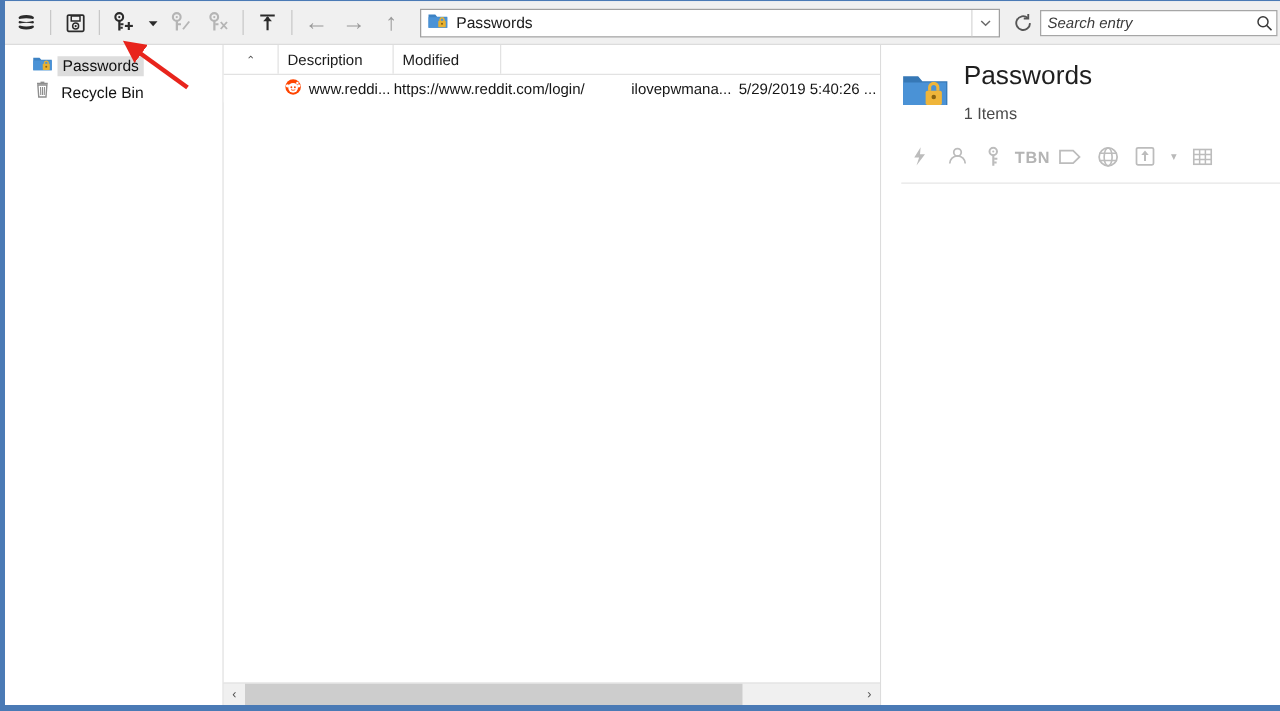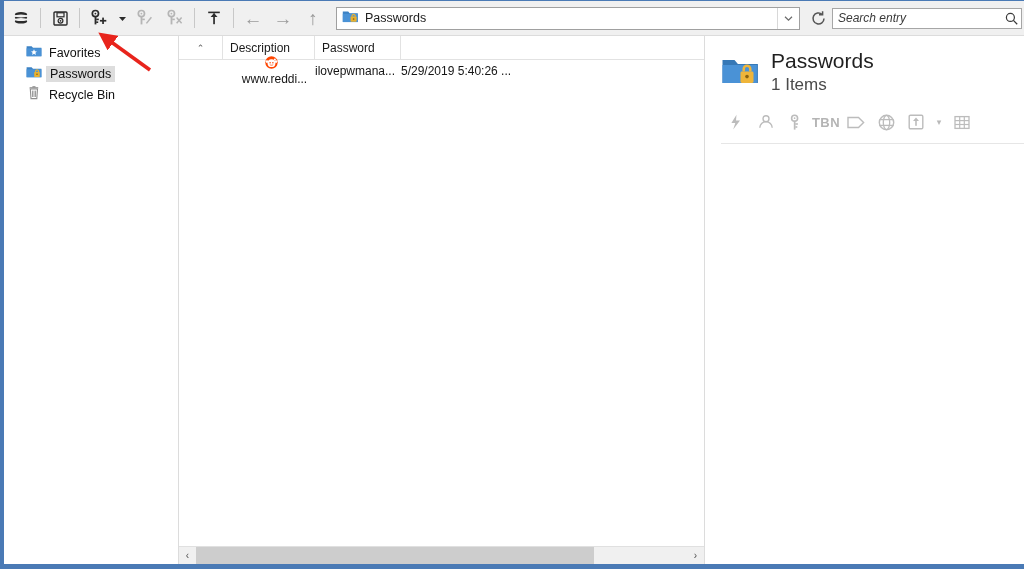--- a/index.html
+++ b/index.html
@@ -218,21 +218,21 @@
   }
   .cell {
     font-size: 12px;
     color: #151515;
     white-space: nowrap;
     overflow: hidden;
     box-sizing: border-box;
     display: flex;
     align-items: center;
   }
-  .cell.desc { padding-left: 5px; flex-direction: column; }
+  .cell.desc { padding-left: 5px; }
   .cell.desc .txt { margin-left: 6px; }
   #list-body {
     flex: 1;
     min-height: 0;
     background: #ffffff;
   }
   
   #hscroll {
     height: 17px;
     min-height: 17px;
@@ -276,23 +276,23 @@
   }
   #detail-head .big-ico { margin-right: 12px; }
   #detail-title {
     font-size: 21px;
     color: #1f1f1f;
     line-height: 1.05;
     font-weight: normal;
     margin: 0;
   }
   #detail-sub {
-    font-size: 17px;
+    font-size: 13px;
     color: #4a4a4a;
-    margin-top: 3px;
+    margin-top: 11px;
   }
   #detail-actions {
     display: flex;
     align-items: center;
     margin-top: 16px;
     border-bottom: 1px solid #e6e6e6;
     padding-bottom: 10px;
     padding-right: 16px;
   }
   .act {
@@ -434,30 +434,20 @@
           <line x1="8.4" y1="8.4" x2="12.2" y2="12.2" stroke="#3a3a3a" stroke-width="1.3"></line>
         </svg>
       </span>
     </div>
   </div>
 
   <div id="body-row">
 
     <div id="sidebar">
 
-      <div class="side-item">
-        <span class="ico-slot">
-          <svg width="16" height="14" viewBox="0 0 16 14">
-            <path d="M0.6 2.2h5l1.4 1.6h8.4v8.4H0.6z" fill="#3c82c4"></path>
-            <path d="M0.6 4.3h14.8v7.9H0.6z" fill="#4a92d6"></path>
-            <polygon points="8,5.3 8.9,7.2 11,7.4 9.4,8.8 9.9,10.9 8,9.8 6.1,10.9 6.6,8.8 5,7.4 7.1,7.2" fill="#ffffff"></polygon>
-          </svg>
-        </span>
-        <span class="lbl">Favorites</span>
-      </div>
 
       <div class="side-item selected">
         <span class="ico-slot">
           <svg width="16" height="14" viewBox="0 0 16 14">
             <path d="M0.6 2.2h5l1.4 1.6h8.4v8.4H0.6z" fill="#3c82c4"></path>
             <path d="M0.6 4.3h14.8v7.9H0.6z" fill="#4a92d6"></path>
             <rect x="8.2" y="7.0" width="5.6" height="4.9" rx="0.6" fill="#e8b130"></rect>
             <path d="M9.6 7.1V6.0a1.5 1.5 0 012.9 0v1.1" fill="none" stroke="#e8b130" stroke-width="1.1"></path>
             <circle cx="11.0" cy="9.3" r="0.8" fill="#8a6310"></circle>
           </svg>
@@ -478,21 +468,21 @@
         </span>
         <span class="lbl">Recycle Bin</span>
       </div>
     </div>
 
     <div id="list-pane">
 
       <div id="col-header">
         <div class="col-h sortcol" style="width:44px">⌃</div>
         <div class="col-h" style="width:92px">Description</div>
-        <div class="col-h" style="width:86px">Password</div>
+        <div class="col-h" style="width:86px">Modified</div>
       </div>
 
       <div id="list-body">
 
 
         <div class="data-row">
           <div class="cell" style="width:44px"></div>
           <div class="cell desc" style="width:92px">
             <span>
               <svg width="13" height="13" viewBox="0 0 13 13">
@@ -501,20 +491,21 @@
                 <circle cx="5.1" cy="6.8" r="0.75" fill="#ff4500"></circle>
                 <circle cx="7.9" cy="6.8" r="0.75" fill="#ff4500"></circle>
                 <path d="M4.8 8.6c0.9 0.8 2.5 0.8 3.4 0" fill="none" stroke="#ff4500" stroke-width="0.7"></path>
                 <circle cx="9.9" cy="3.4" r="1.0" fill="#ffffff"></circle>
                 <circle cx="2.0" cy="5.6" r="1.3" fill="#ffffff"></circle>
                 <circle cx="11.0" cy="5.6" r="1.3" fill="#ffffff"></circle>
               </svg>
             </span>
             <span class="txt">www.reddi...</span>
           </div>
+          <div class="cell" style="width:190px">https://www.reddit.com/login/</div>
           <div class="cell" style="width:86px">ilovepwmana...</div>
           <div class="cell" style="width:110px">5/29/2019 5:40:26 ...</div>
         </div>
 
       </div>
 
       <div id="hscroll">
         <div class="sb-arrow">‹</div>
         <div id="sb-track">
           <div id="sb-thumb" style="width: 81%;"></div>

